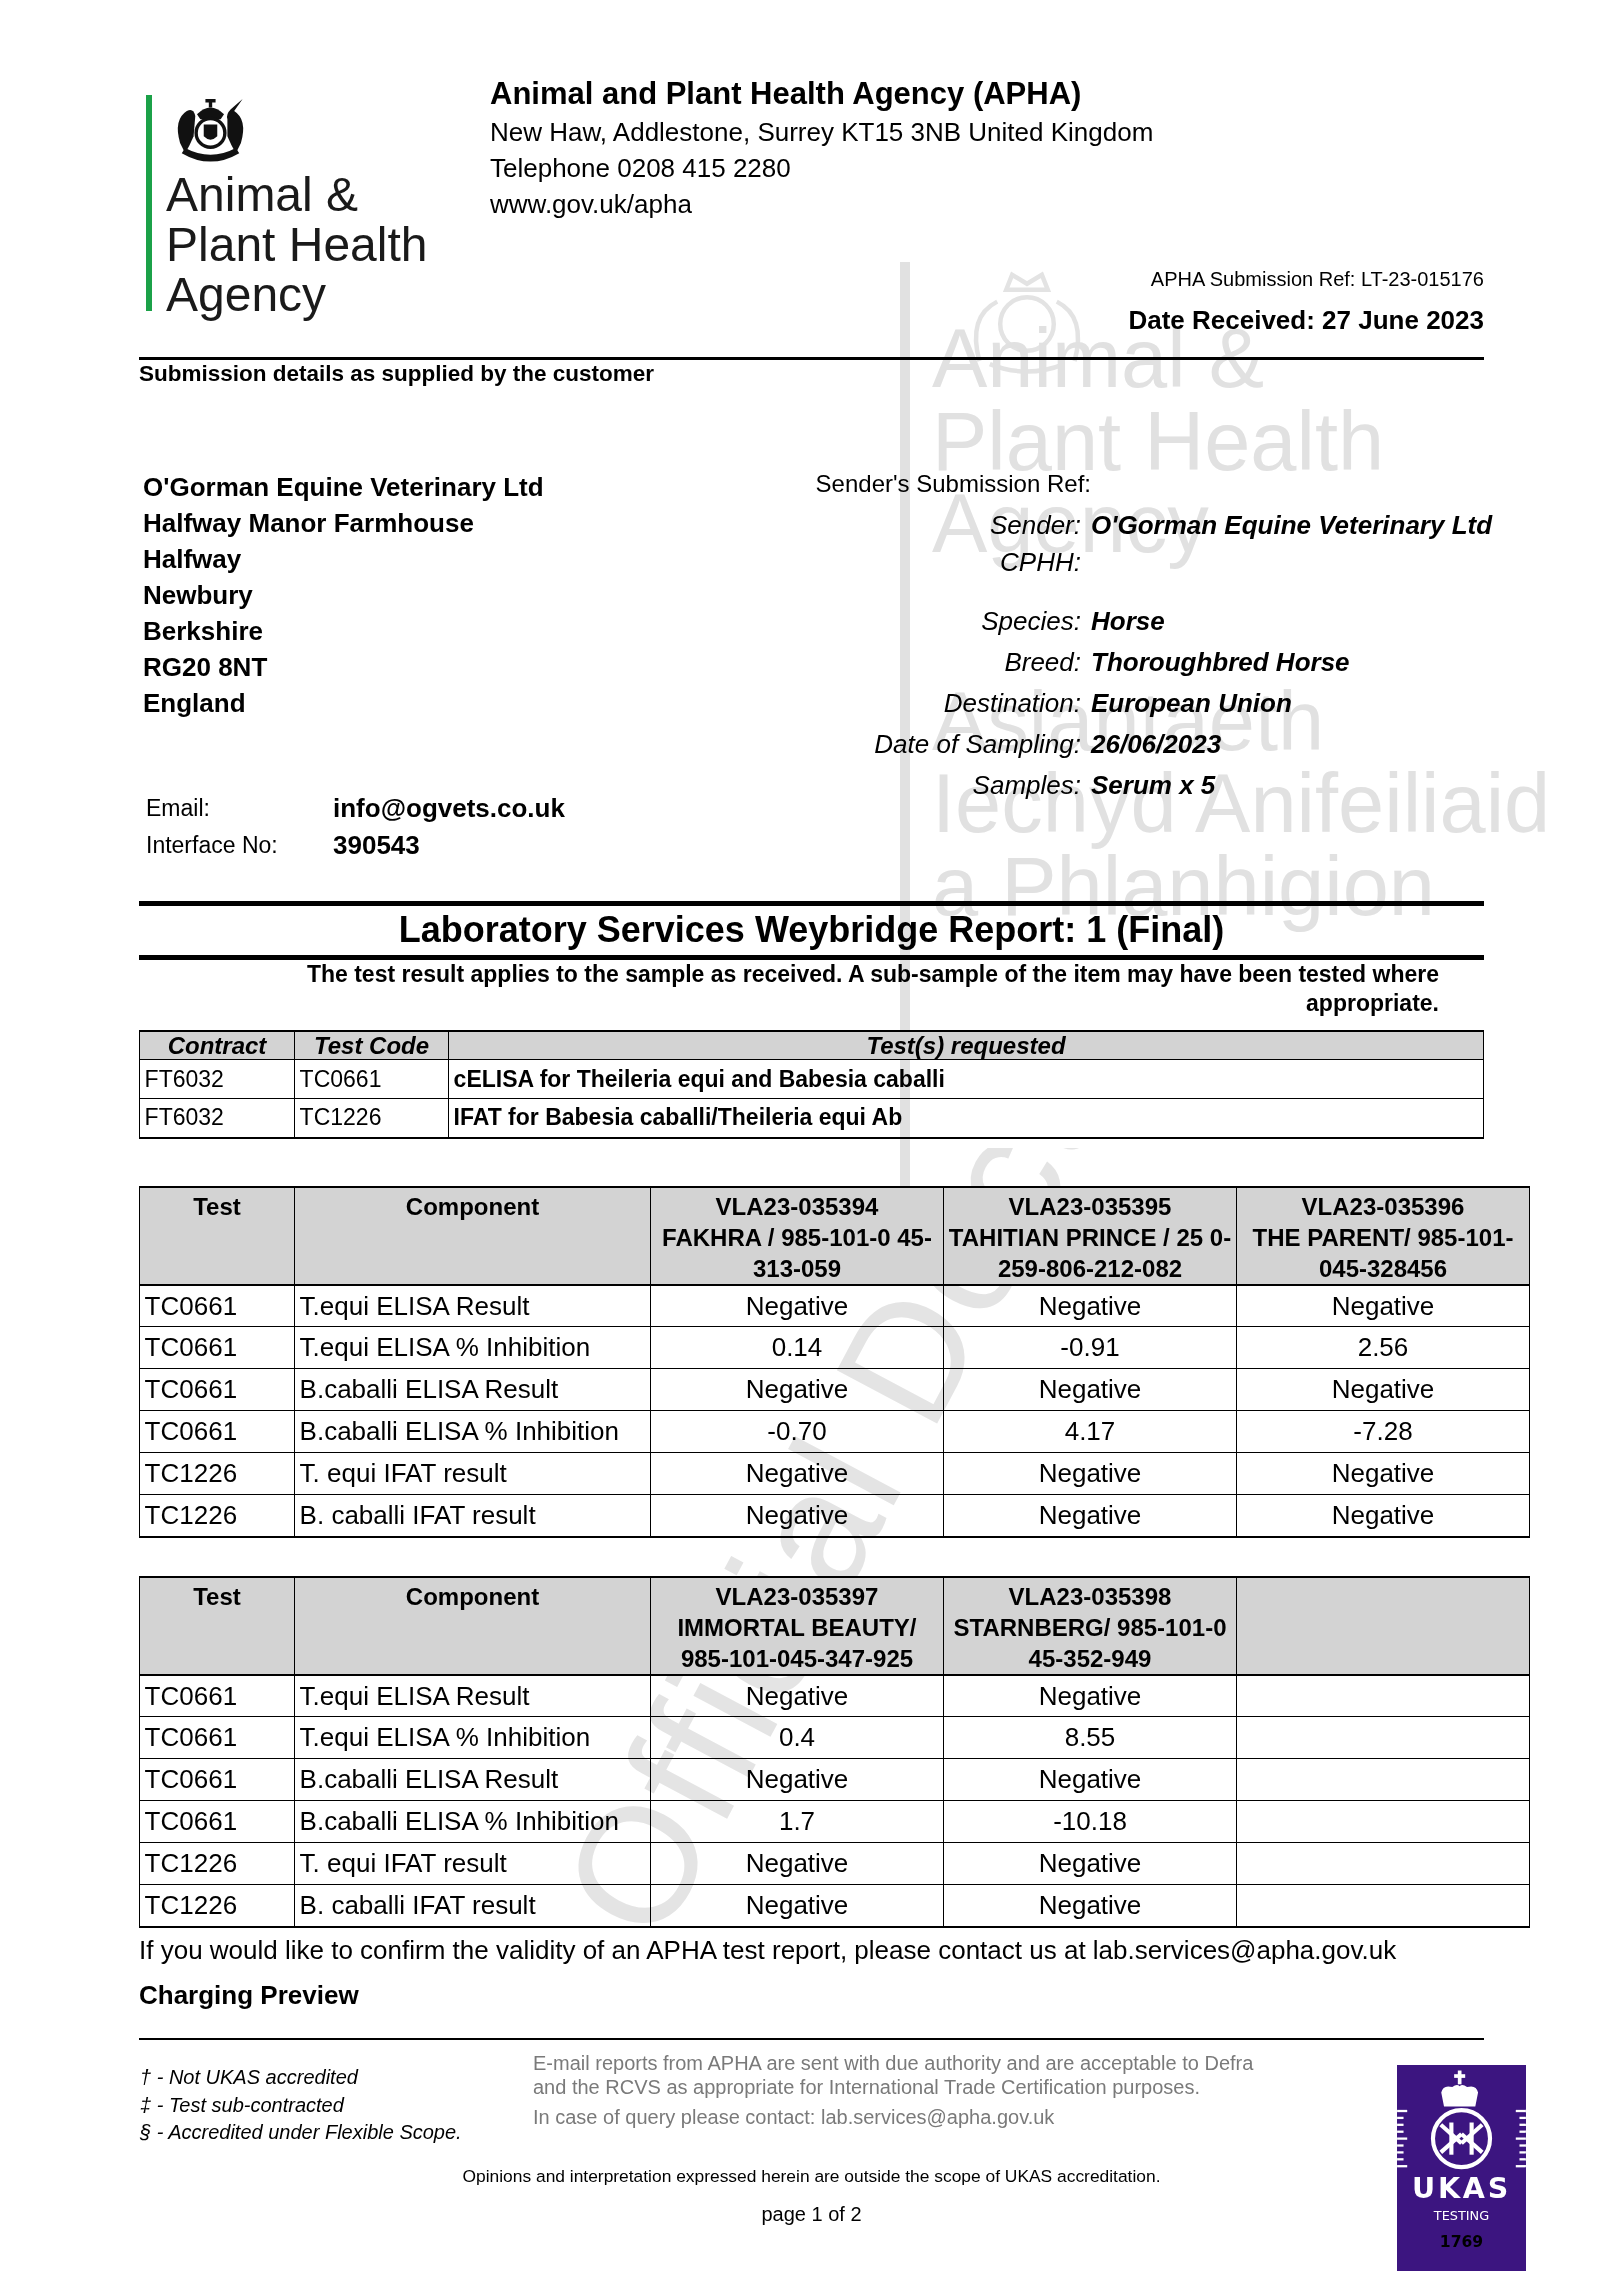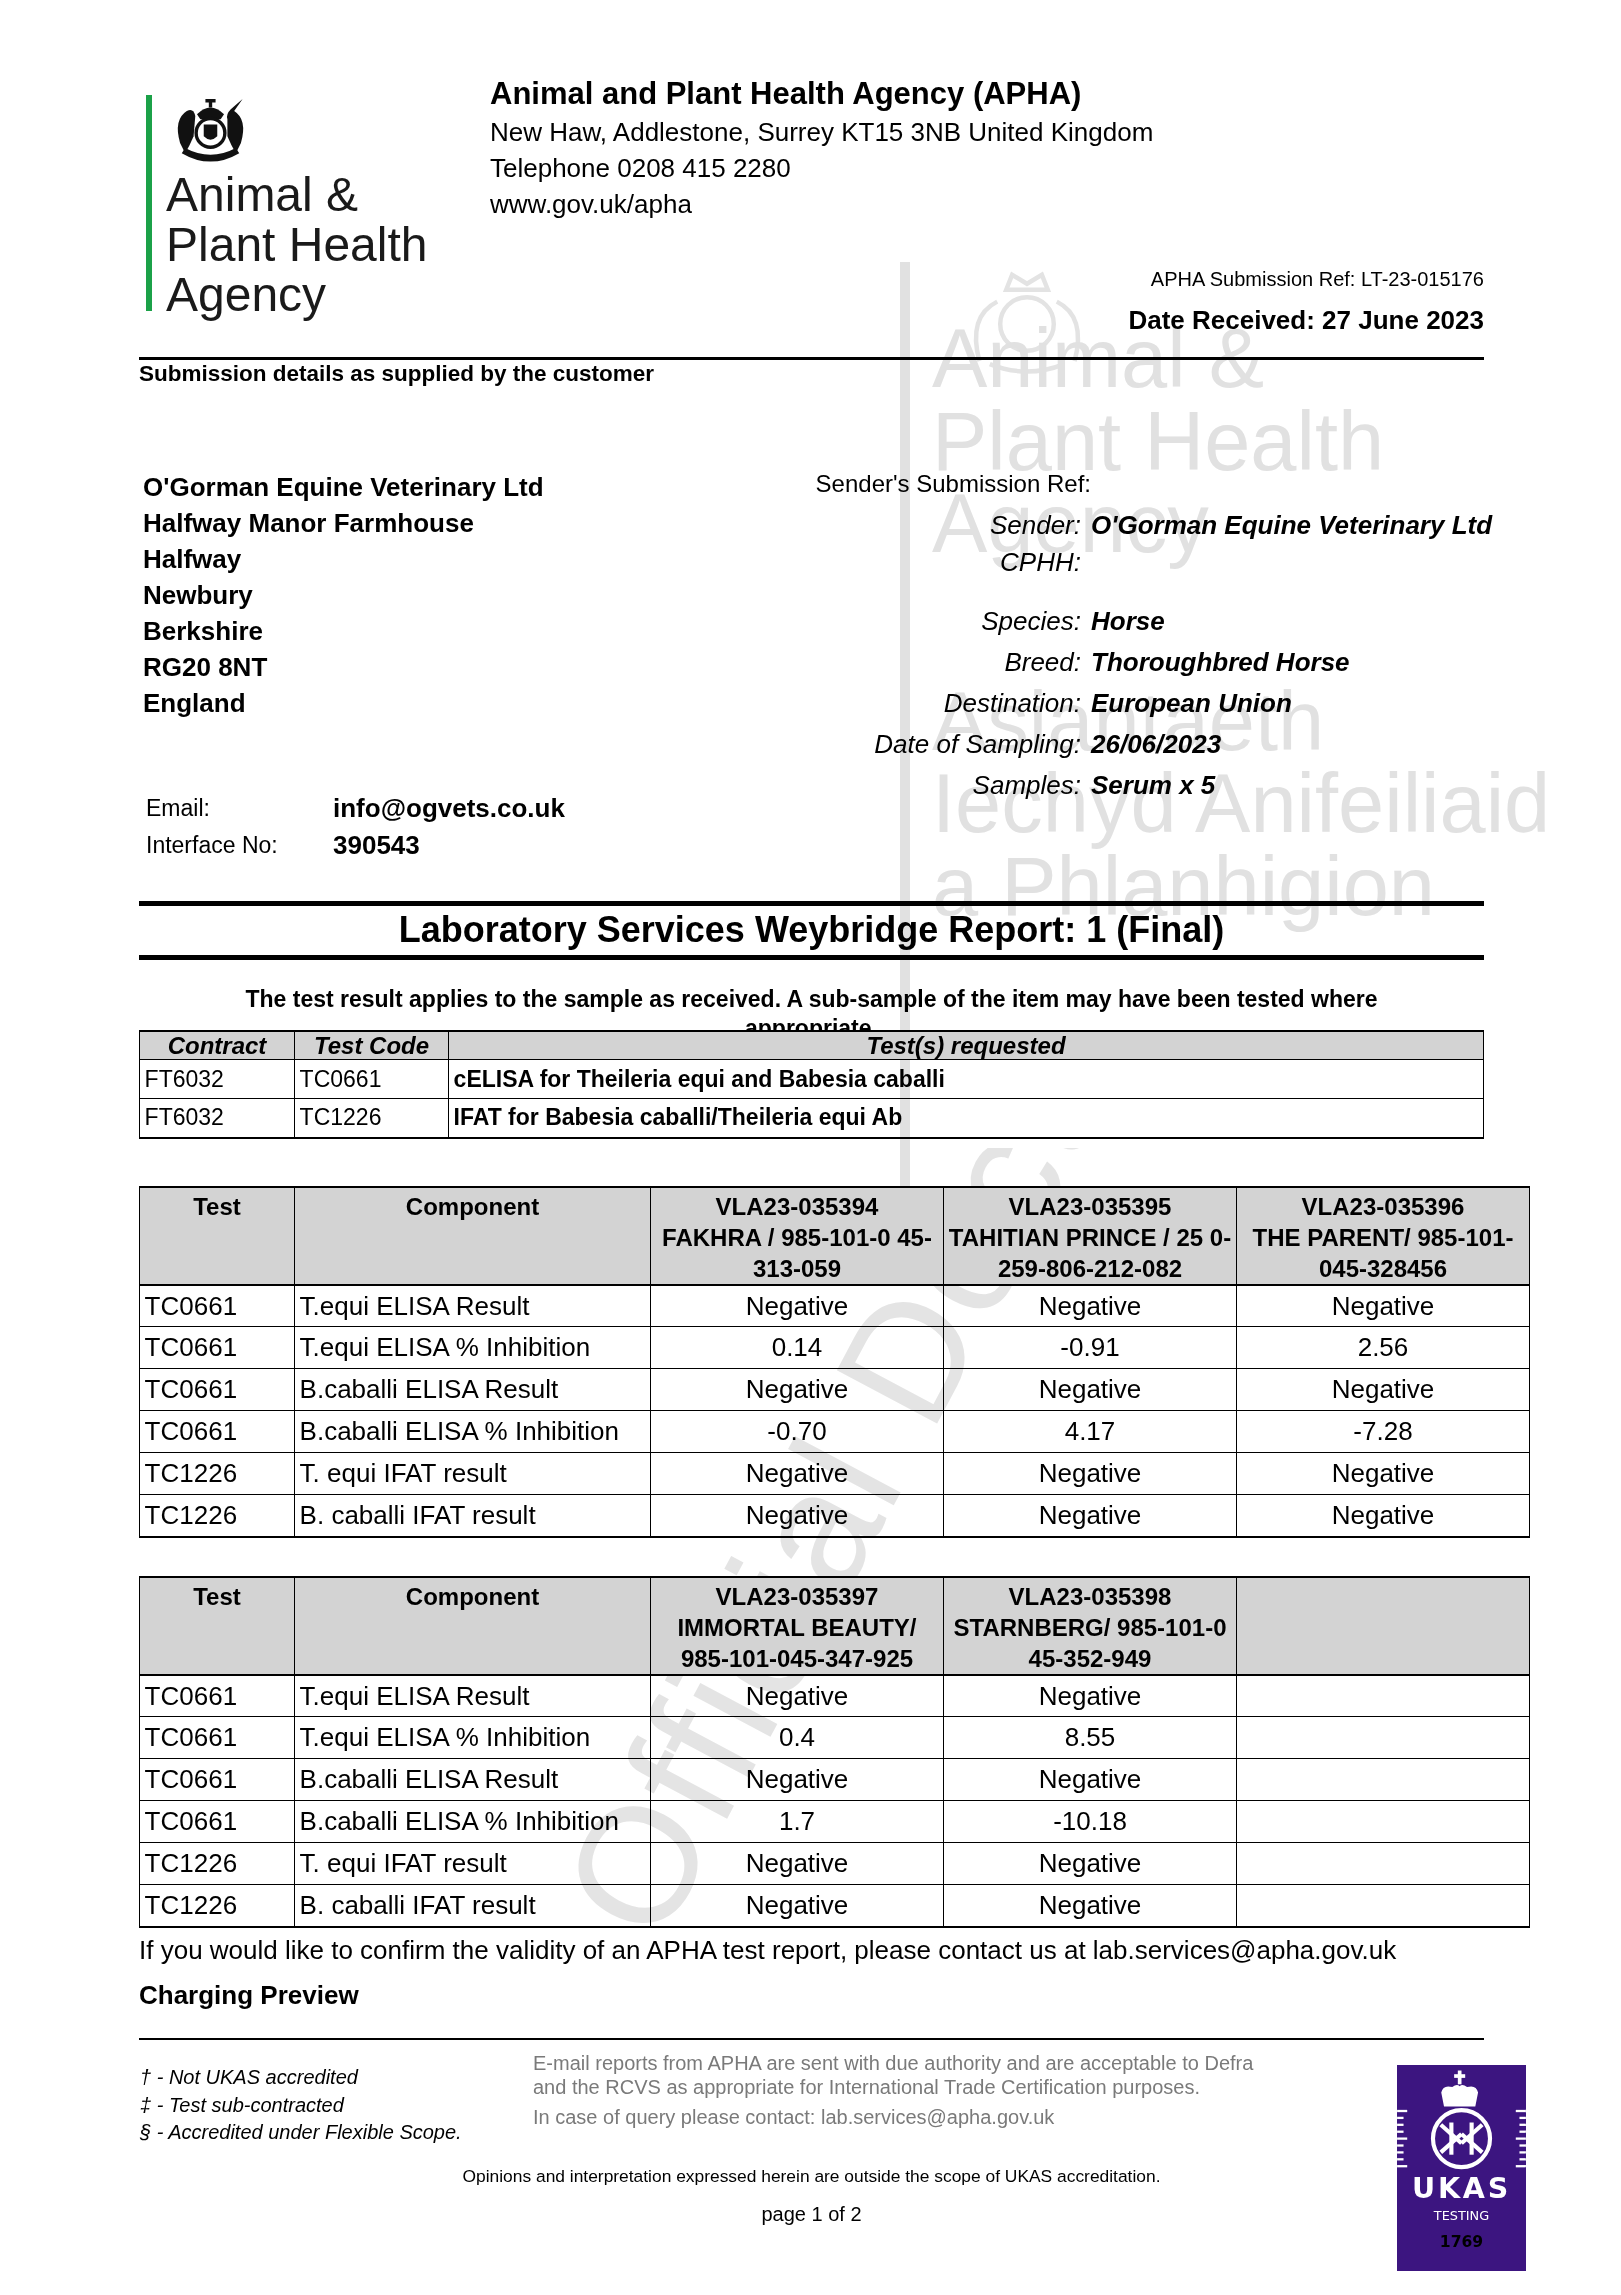--- a/index.html
+++ b/index.html
@@ -43,21 +43,21 @@
   .details .row.ref .lbl { padding-right: 0; font-size: 24px; line-height: 32px; }
   .details .row.owner { margin-top: 11px; }
   .details .row.owner .lbl { line-height: 61px; }
   .details .row.std { margin-top: 10px; }
   .details .row.std .lbl, .details .row.std .val { line-height: 31px; font-style: italic; }
 
   
   .title-rule1 { top: 901px; height: 4.6px; }
   .title-rule2 { top: 955px; height: 4.6px; }
   .report-title { position: absolute; left: 139px; width: 1345px; top: 907px; text-align: center; font-size: 36px; font-weight: bold; line-height: 46px; }
-  .disclaimer { position: absolute; left: 184px; width: 1255px; top: 960px; text-align: center; font-size: 23px; font-weight: bold; line-height: 28.5px; margin-top: 25px; }
+  .disclaimer { position: absolute; left: 184px; width: 1255px; top: 960px; text-align: right; font-size: 23px; font-weight: bold; line-height: 28.5px; }
 
   
   table { position: absolute; left: 139px; border-collapse: collapse; font-size: 26px; }
   table td, table th { border: 0.9px solid #000; padding: 0 4.6px; }
   thead th { background: #d3d3d3; font-weight: bold; }
   .t-req { top: 1030px; width: 1345px; }
   .t-req th { text-align: center; height: 28.5px; font-size: 24px; line-height: 27px; border-top: 2.3px solid #000; font-style: italic; }
   .t-req td { height: 39px; font-size: 23px; }
   .t-req td.test { font-weight: bold; }
   .t-req tr:last-child td { border-bottom: 2.3px solid #000; }

